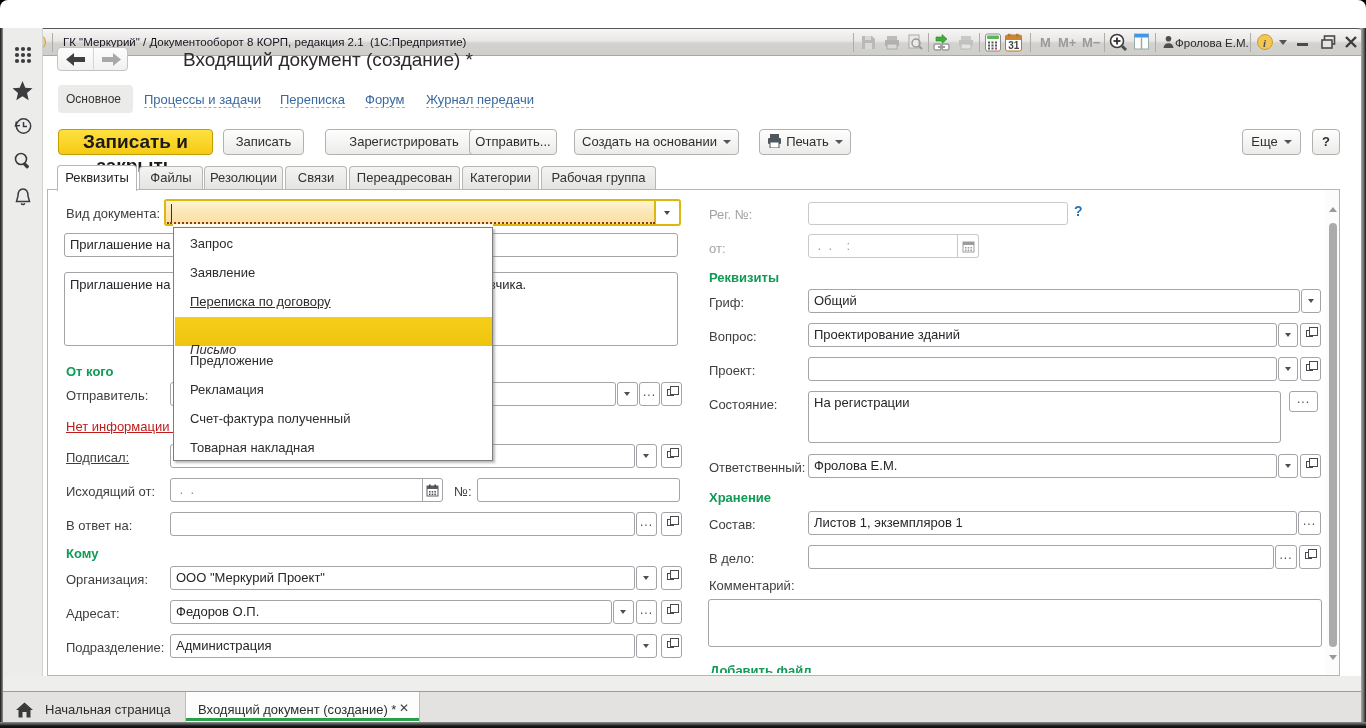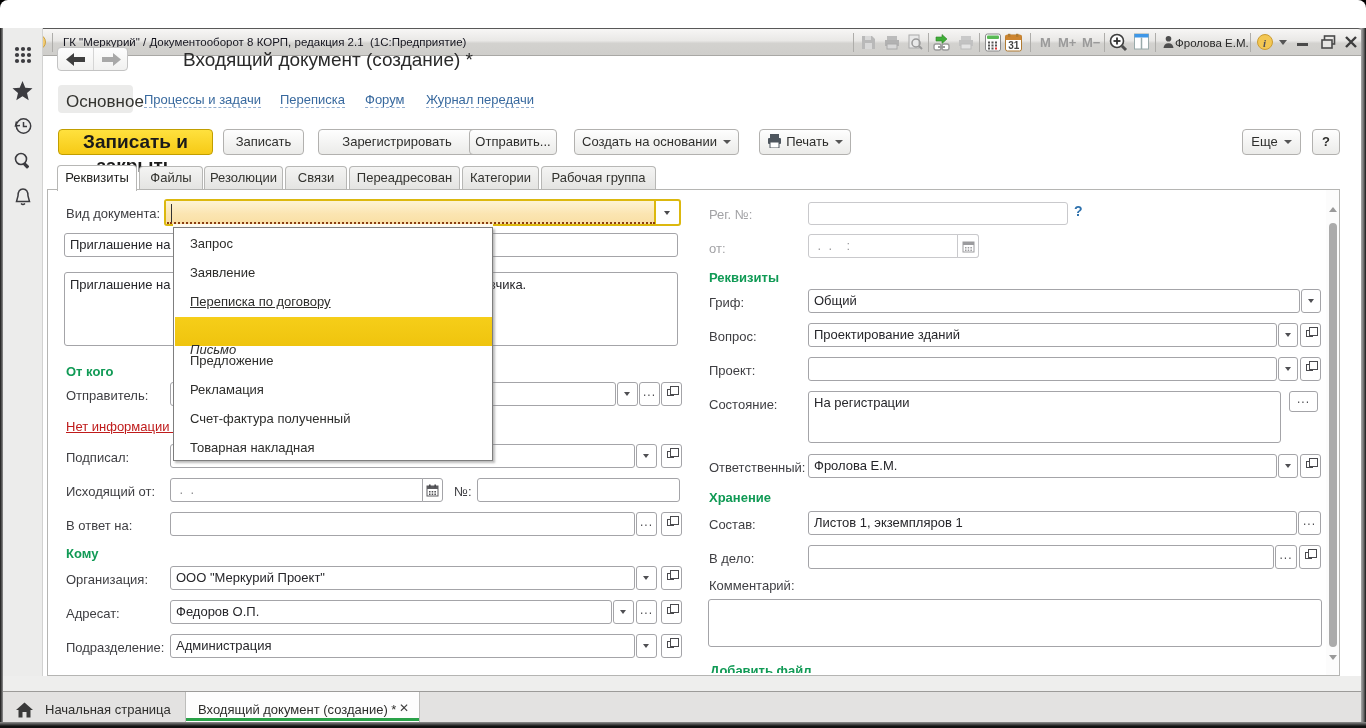--- a/index.html
+++ b/index.html
@@ -19,21 +19,21 @@
 
 #bl{position:absolute;left:0;top:28px;width:3px;height:700px;background:linear-gradient(90deg,#161616,#8f8f8f);}
 #br{position:absolute;right:0;top:28px;width:5px;height:700px;background:linear-gradient(90deg,#ababab,#6a6a6a 55%,#161616);}
 #bb{position:absolute;left:0;bottom:0;width:1366px;height:6px;background:linear-gradient(#8f8f8f,#111 70%);}
 
 .navbtns{position:absolute;left:57px;top:47px;width:71px;height:24px;border:1px solid #c3c3c3;border-radius:4px;background:linear-gradient(#fdfdfd,#f1f1f0);}
 .navbtns .mid{position:absolute;left:35px;top:0;width:1px;height:22px;background:#d5d5d5;}
 #pgtitle{position:absolute;left:183px;top:49px;font-size:19px;color:#2b2b2b;}
 .navlink{position:absolute;top:92px;font-size:13px;color:#38699e;border-bottom:1px dashed #92aed0;line-height:15px;}
 #osn{position:absolute;left:58px;top:85px;width:75px;height:28px;background:#ebebea;border-radius:4px;}
-#osnt{position:absolute;left:66px;top:92px;font-size:17px;color:#33332f;}
+#osnt{position:absolute;left:66px;top:92px;font-size:12px;color:#33332f;}
 
 .cbtn{position:absolute;top:129px;height:26px;border:1px solid #b2b1af;border-radius:4px;
   background:linear-gradient(#fefefe,#ebebe9);font-size:13px;color:#2e2e2c;text-align:center;line-height:24px;}
 .cbtn .ar{display:inline-block;width:0;height:0;border-left:4px solid transparent;border-right:4px solid transparent;border-top:4px solid #555;margin-left:6px;vertical-align:2px;}
 #ybtn{position:absolute;left:58px;top:129px;width:155px;height:26px;background:linear-gradient(#ffe13e,#f6ca16);
   border:1px solid #c19e00;border-radius:4px;font-size:19px;font-weight:bold;color:#1a1a1a;text-align:center;line-height:24px;}
 
 .tab{position:absolute;top:166px;height:23px;background:linear-gradient(#f4f4f3,#e4e4e2);border:1px solid #b7b7b5;
   border-bottom:none;border-radius:4px 4px 0 0;font-size:13px;color:#33332f;text-align:center;line-height:22px;}
 #tabactive{position:absolute;left:57px;top:165px;width:80px;height:26px;background:#fff;border:1px solid #b7b7b5;
@@ -217,21 +217,21 @@
   <div id="pgtitle">Входящий документ (создание) *</div>
   <div id="osn"></div>
     <div id="osnt">Основное</div>
   <div class="navlink" style="left:144px;">Процессы и задачи</div>
   <div class="navlink" style="left:280px;">Переписка</div>
   <div class="navlink" style="left:365px;">Форум</div>
   <div class="navlink" style="left:426px;">Журнал передачи</div>
 
   <div id="ybtn">Записать и закрыть</div>
   <div class="cbtn" style="left:223px;width:81px;">Записать</div>
-  <div class="cbtn" style="left:318px;width:158px;">Зарегистрировать</div>
+  <div class="cbtn" style="left:325px;width:158px;">Зарегистрировать</div>
   <div class="cbtn" style="left:469px;width:88px;">Отправить...</div>
   <div class="cbtn" style="left:574px;width:165px;">Создать на основании<span class="ar"></span></div>
   <div class="cbtn" style="left:759px;width:92px;"><svg width="15" height="14" style="vertical-align:-2px;margin-right:4px;">
         <rect x="3" y="0" width="9" height="4" fill="#4e565e"></rect>
         <rect x="1" y="4" width="13" height="6" rx="1" fill="#4e565e"></rect>
         <rect x="3" y="8" width="9" height="6" fill="#fff" stroke="#4e565e"></rect>
       </svg>Печать<span class="ar"></span></div>
   <div class="cbtn" style="left:1242px;width:59px;">Еще<span class="ar"></span></div>
   <div class="cbtn" style="left:1312px;width:28px;font-weight:bold;">?</div>
 
@@ -272,21 +272,21 @@
   <div class="sbtn" style="left:617px;top:382px;width:21px;height:24px;">
       <span class="tri"></span>
     </div>
   <div class="sbtn" style="left:639px;top:382px;width:21px;height:24px;">
       <span class="dots">...</span>
     </div>
   <div class="sbtn" style="left:661px;top:382px;width:21px;height:24px;">
       <span class="copyic"></span>
     </div>
   <div class="redlink" style="left:66px;top:419px;">Нет информации о контрагенте</div>
-  <div class="lbl" style="left:66px;top:450px;">Подписал:</div>
+  <div class="lbl" style="left:66px;top:450px;text-decoration:underline;">Подписал:</div>
   <div class="inp" style="left:170px;top:444px;width:465px;height:24px;"></div>
   <div class="sbtn" style="left:636px;top:444px;width:21px;height:24px;">
       <span class="tri"></span>
     </div>
   <div class="sbtn" style="left:661px;top:444px;width:21px;height:24px;">
       <span class="copyic"></span>
     </div>
   <div class="lbl" style="left:66px;top:484px;">Исходящий от:</div>
   <div class="inp" style="left:170px;top:478px;width:253px;height:24px;border-radius:3px 0 0 3px;color:#8d8d90;">&nbsp;.&nbsp;&nbsp;.</div>
   <div class="sbtn" style="left:422px;top:478px;width:21px;height:24px;border-radius:0 3px 3px 0;">

